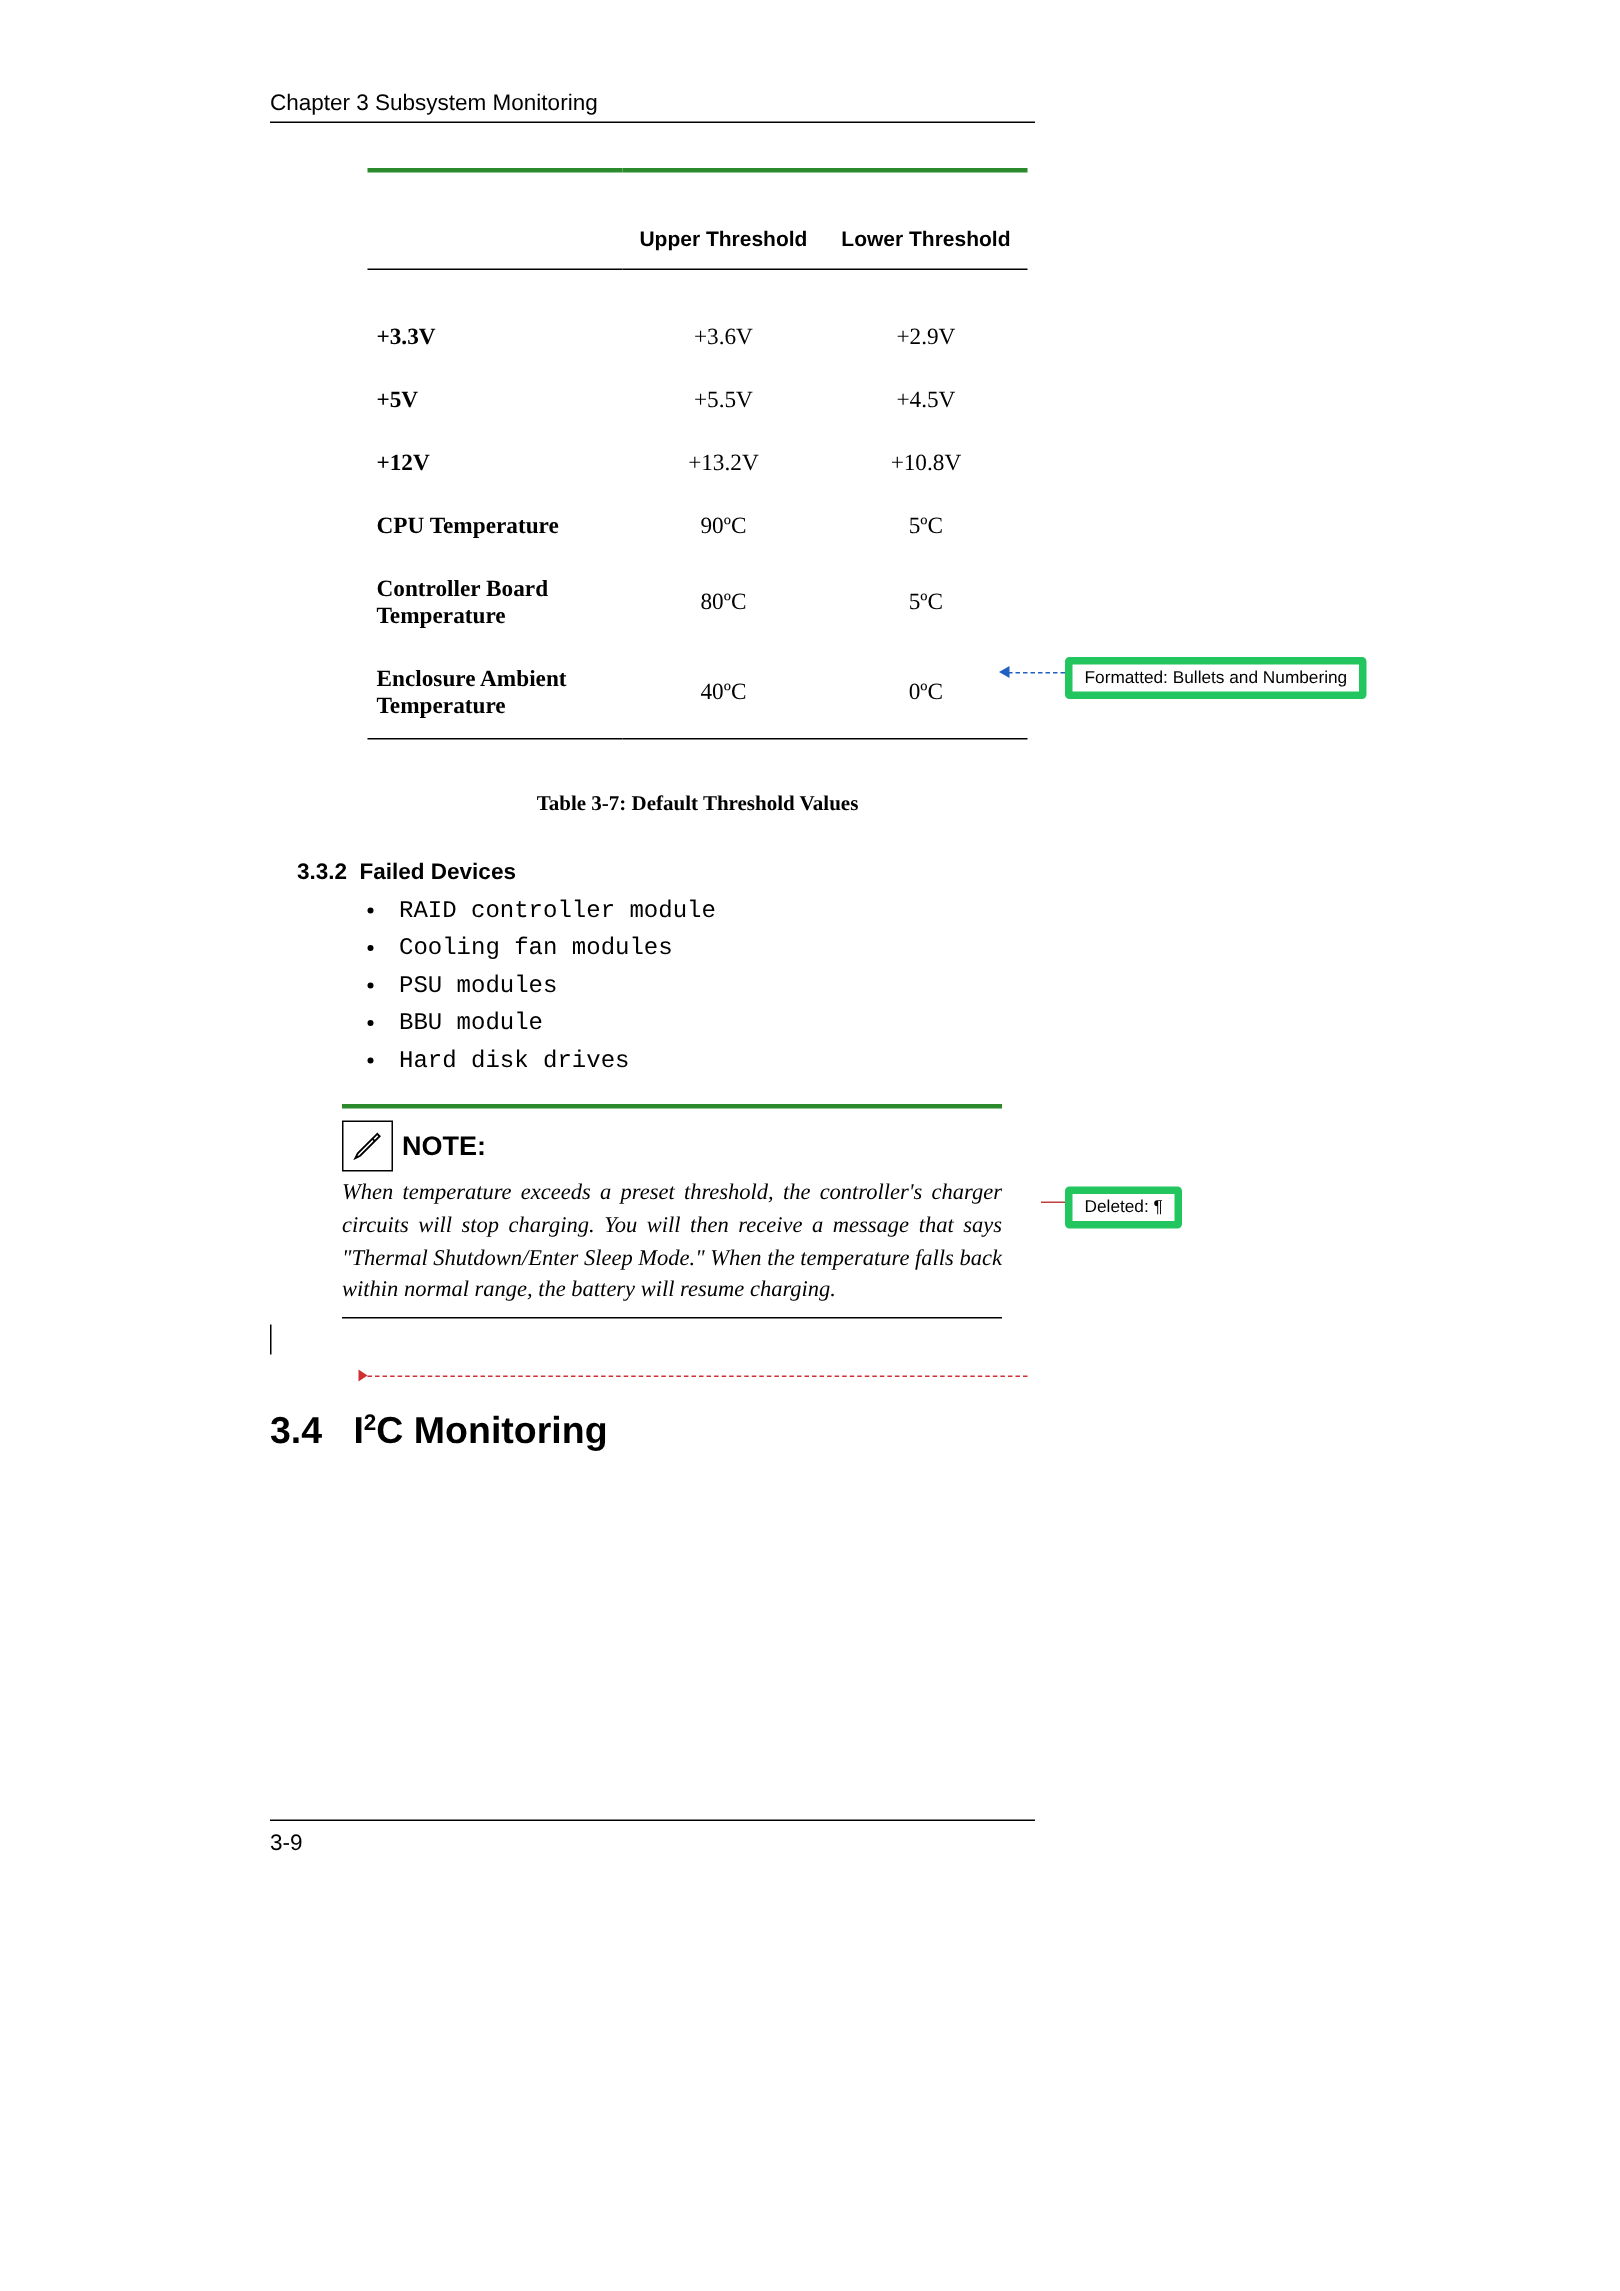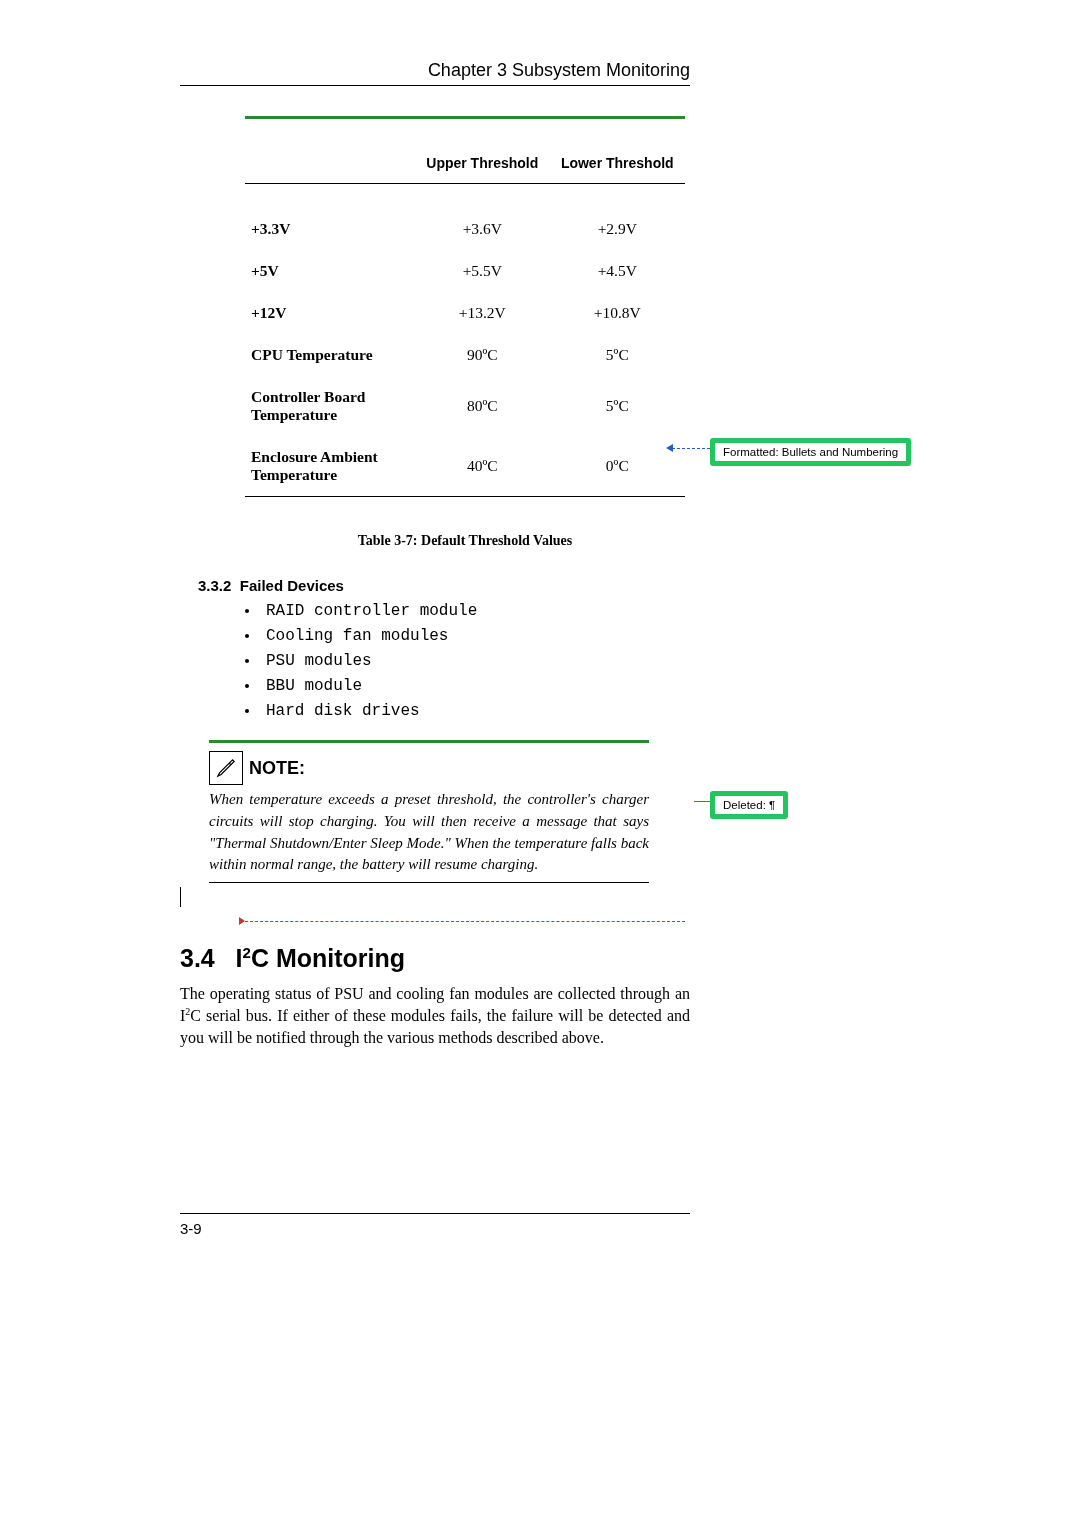--- a/index.html
+++ b/index.html
@@ -17,22 +17,21 @@
     height: 1527px;
     padding: 60px 0 0 0;
   }
   .content-area {
     margin-left: 180px;
     width: 510px;
     position: relative;
   }
   .chapter-header {
     font-family: Arial, Helvetica, sans-serif;
-    font-size: 18px;
-    text-align: right;
+    font-size: 15px;
     padding-right: 0;
     margin-bottom: 4px;
   }
   .hr-top {
     border: none;
     border-top: 1.5px solid #000;
     margin-bottom: 30px;
   }
   .threshold-table {
     margin-left: 65px;
@@ -80,21 +79,21 @@
     text-align: justify;
   }
   ul.failed-list {
     list-style: disc;
     margin: 6px 0 20px 60px;
     font-size: 16px;
     font-family: Liberation Mono, monospace;
   }
   ul.failed-list li { margin: 7px 0 7px 20px; padding-left: 6px;}
   .note-box {
-    margin-left: 29px;
+    margin-left: 48px;
     width: 440px;
   }
   .note-top-bar { border-top: 3px solid #2b8a2b; height:0; }
   .note-header {
     display: flex;
     align-items: center;
     gap: 6px;
     margin: 8px 0 4px 0;
   }
   .note-icon {
@@ -268,21 +267,20 @@
       <div class="note-bottom-bar"></div>
     </div>
 
     <span class="cursor-mark" style="margin-left:0; margin-top:4px;"></span>
     <div class="dotted-line"></div>
 
     
     <div class="main-heading">
       <span>3.4</span>&nbsp;&nbsp;&nbsp;I<sup>2</sup>C Monitoring
     </div>
-    <p class="body-text">The operating status of PSU and cooling fan modules are collected through an I<sup style="font-size:10px;">2</sup>C serial bus. If either of these modules fails, the failure will be detected and you will be notified through the various methods described above.</p>
   </div>
 
   <div class="comment-arrow" style="top:444px; left:666px;"></div>
   <div class="comment-line" style="top:448px; left:672px; width:38px;"></div>
   <div class="comment-box" style="top:438px;">
     <span>Formatted: Bullets and Numbering</span>
   </div>
 
   <div class="comment-line" style="top:801px; left:694px; width:16px; border-top-style:solid; border-top-color:#c04040;"></div>
   <div class="comment-box" style="top:791px;">

